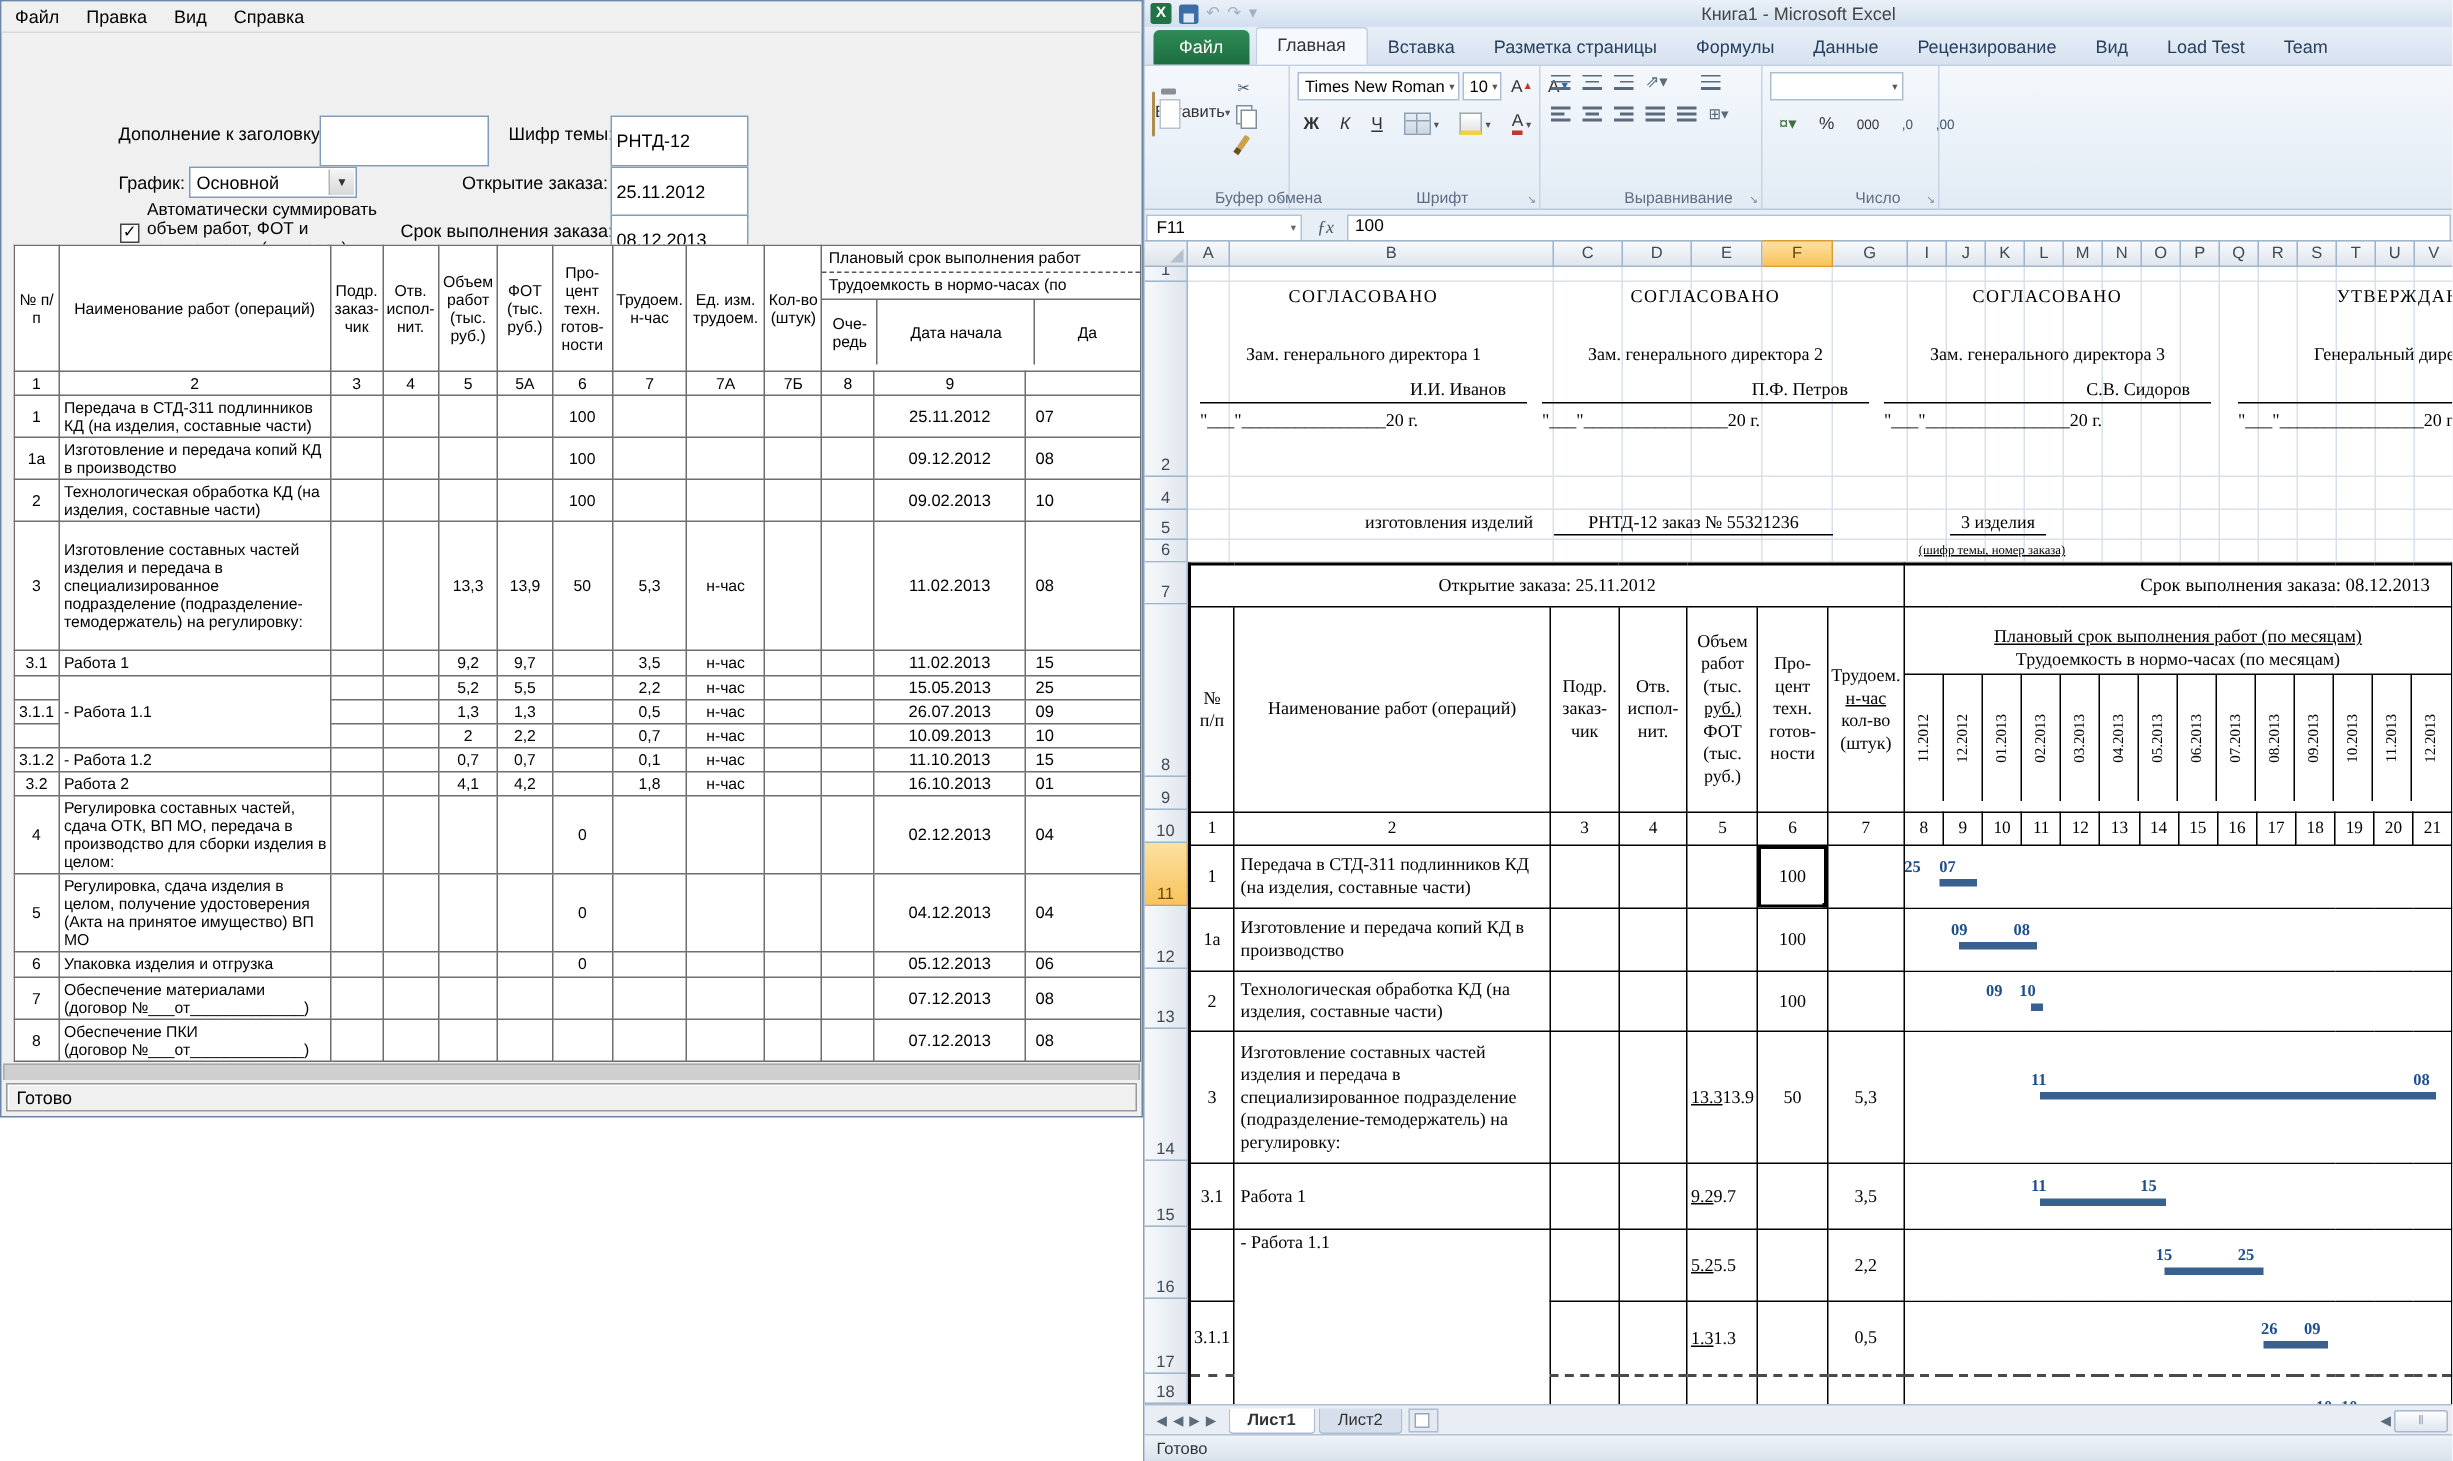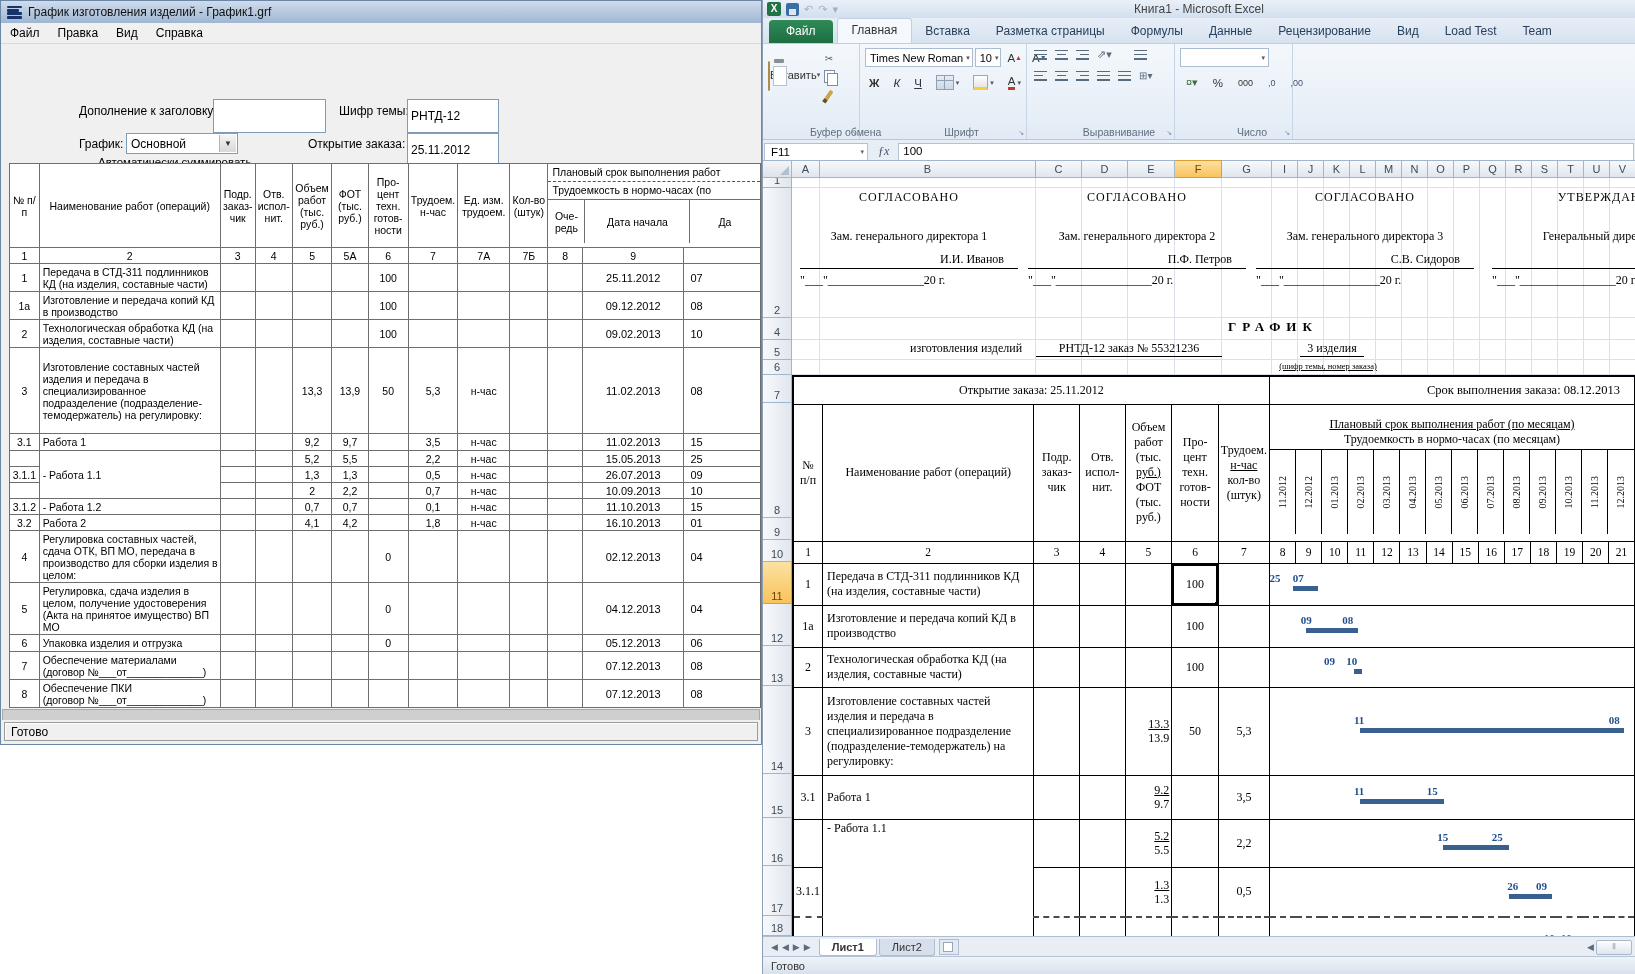--- a/index.html
+++ b/index.html
@@ -148,21 +148,21 @@
   table.doc{border:2px solid #000;}
   table.doc td.nm{text-align:left;padding-left:4px;}
   table.doc td.ctr,table.doc th{text-align:center;}
   table.doc .u{text-decoration:underline;}
   .mt1{font-size:12px;text-align:center;text-decoration:underline;padding-top:6px;}
   .mt2{font-size:12px;text-align:center;padding-bottom:2px;}
   .mrow{display:flex;border-top:1px solid #000;height:84px;}
   .mcell{width:26px;border-right:1px solid #000;display:flex;align-items:center;justify-content:center;box-sizing:border-box;}
   .mcell:last-child{border-right:none;}
   .vtext{writing-mode:vertical-rl;transform:rotate(180deg);font-size:10px;white-space:nowrap;}
-  .fr{display:flex;flex-direction:column;align-items:flex-end;font-size:12px;line-height:14px;}
+  .fr{display:flex;flex-direction:row;align-items:flex-start;font-size:12px;line-height:14px;}
   .gantt{position:relative;padding:0 !important;
          background:repeating-linear-gradient(to right,transparent 0 25px,#000 25px 26px);}
   .gbar{position:absolute;height:5px;background:#38618f;}
   .glabel{position:absolute;font-weight:bold;color:#1f4e8c;font-size:11px;font-family:"Liberation Serif",serif;}
   td.selcell{position:relative;box-shadow:inset 0 0 0 2px #000;}
   td.selcell::after{content:"";position:absolute;right:-1px;bottom:-1px;width:4px;height:4px;background:#000;}
   tr.pagebreak td{border-bottom:2px dashed #4a4a4a;}
 
   .xl-tabbar{position:absolute;left:0;top:936px;width:873px;height:20px;background:#e9eef5;
              border-top:1px solid #aebdd0;display:flex;align-items:center;font-size:11px;}
@@ -178,29 +178,20 @@
   .xl-status{position:absolute;left:0;top:956px;width:873px;height:18px;
              background:linear-gradient(#eef3f9,#d9e2ec);border-top:1px solid #b4c3d6;
              font-size:11px;color:#333;display:flex;align-items:center;padding-left:8px;box-sizing:border-box;}
 </style>
 </head>
 <body>
 
 <div id="screen">
 
   <div id="grf-window">
-    <div class="grf-titlebar">
-      <span class="grf-app-icon">
-          <i></i>
-          <i></i>
-          <i></i>
-          <i></i>
-        </span>
-      <span>График изготовления изделий - График1.grf</span>
-    </div>
     <div class="grf-menubar" id="grf-menubar">
         <span>Файл</span>
         <span>Правка</span>
         <span>Вид</span>
         <span>Справка</span>
       </div>
     <div class="grf-form">
       <span class="fld-label" style="left:78px;top:60px">Дополнение к заголовку:</span>
       <input class="fld-input" style="left: 212px; top: 55px; width: 113px;" value="">
       <span class="fld-label" style="left:338px;top:60px">Шифр темы:</span>
@@ -776,21 +767,20 @@
             <div class="sig">С.В. Сидоров</div>
             <div class="dt">"___"________________20    г.</div>
           </div>
           <div class="appr" style="left: 700px;">
             <div class="t">УТВЕРЖДАЮ</div>
             <div class="r">Генеральный директор</div>
             <div class="sig"></div>
             <div class="dt">"___"________________20    г.</div>
           </div>
         </div>
-      <div class="doc-title">ГРАФИК</div>
       <div class="doc-sub">
         <span class="p1">изготовления изделий</span>
         <span class="p2">РНТД-12    заказ № 55321236</span>
         <span class="p3">3 изделия</span>
       </div>
       <div class="doc-note">(шифр темы, номер заказа)</div>
       <div id="doc-table-host">
           <table class="doc">
             <colgroup>
               <col style="width: 28px;">

